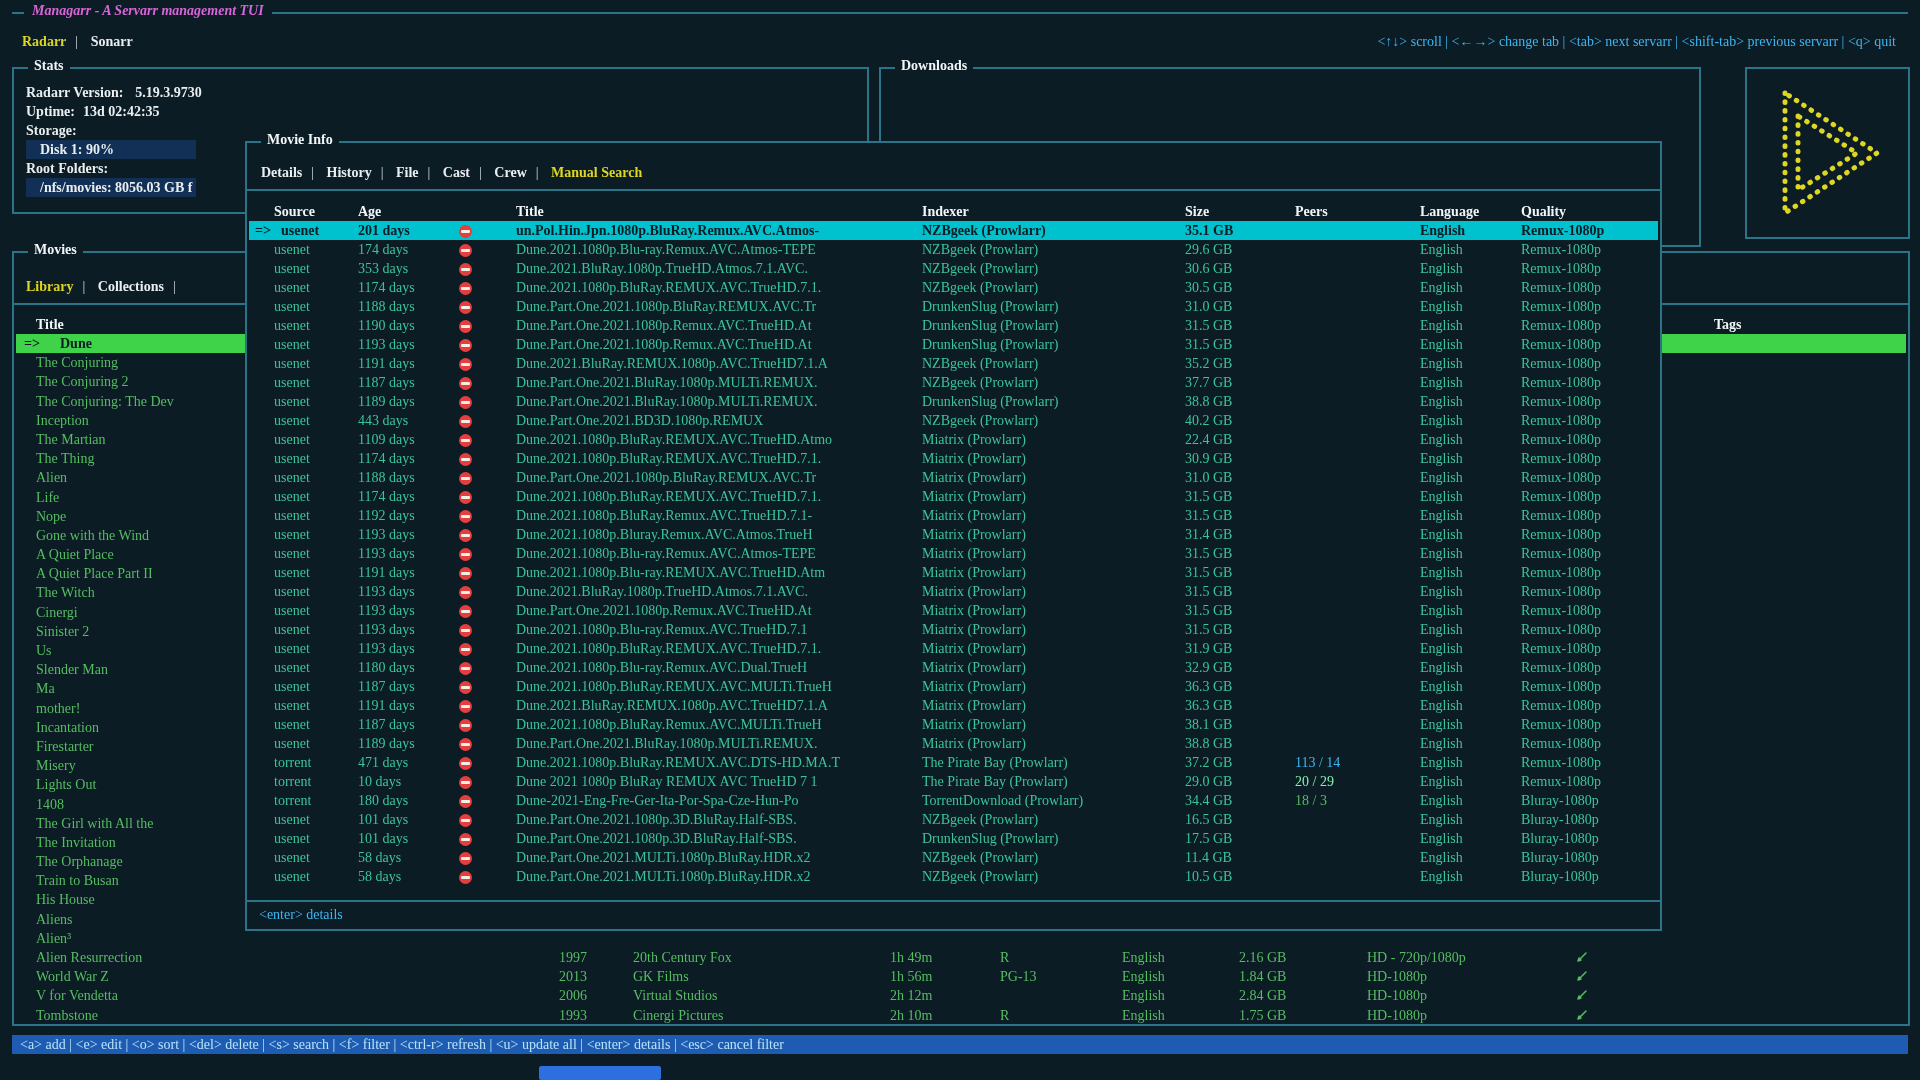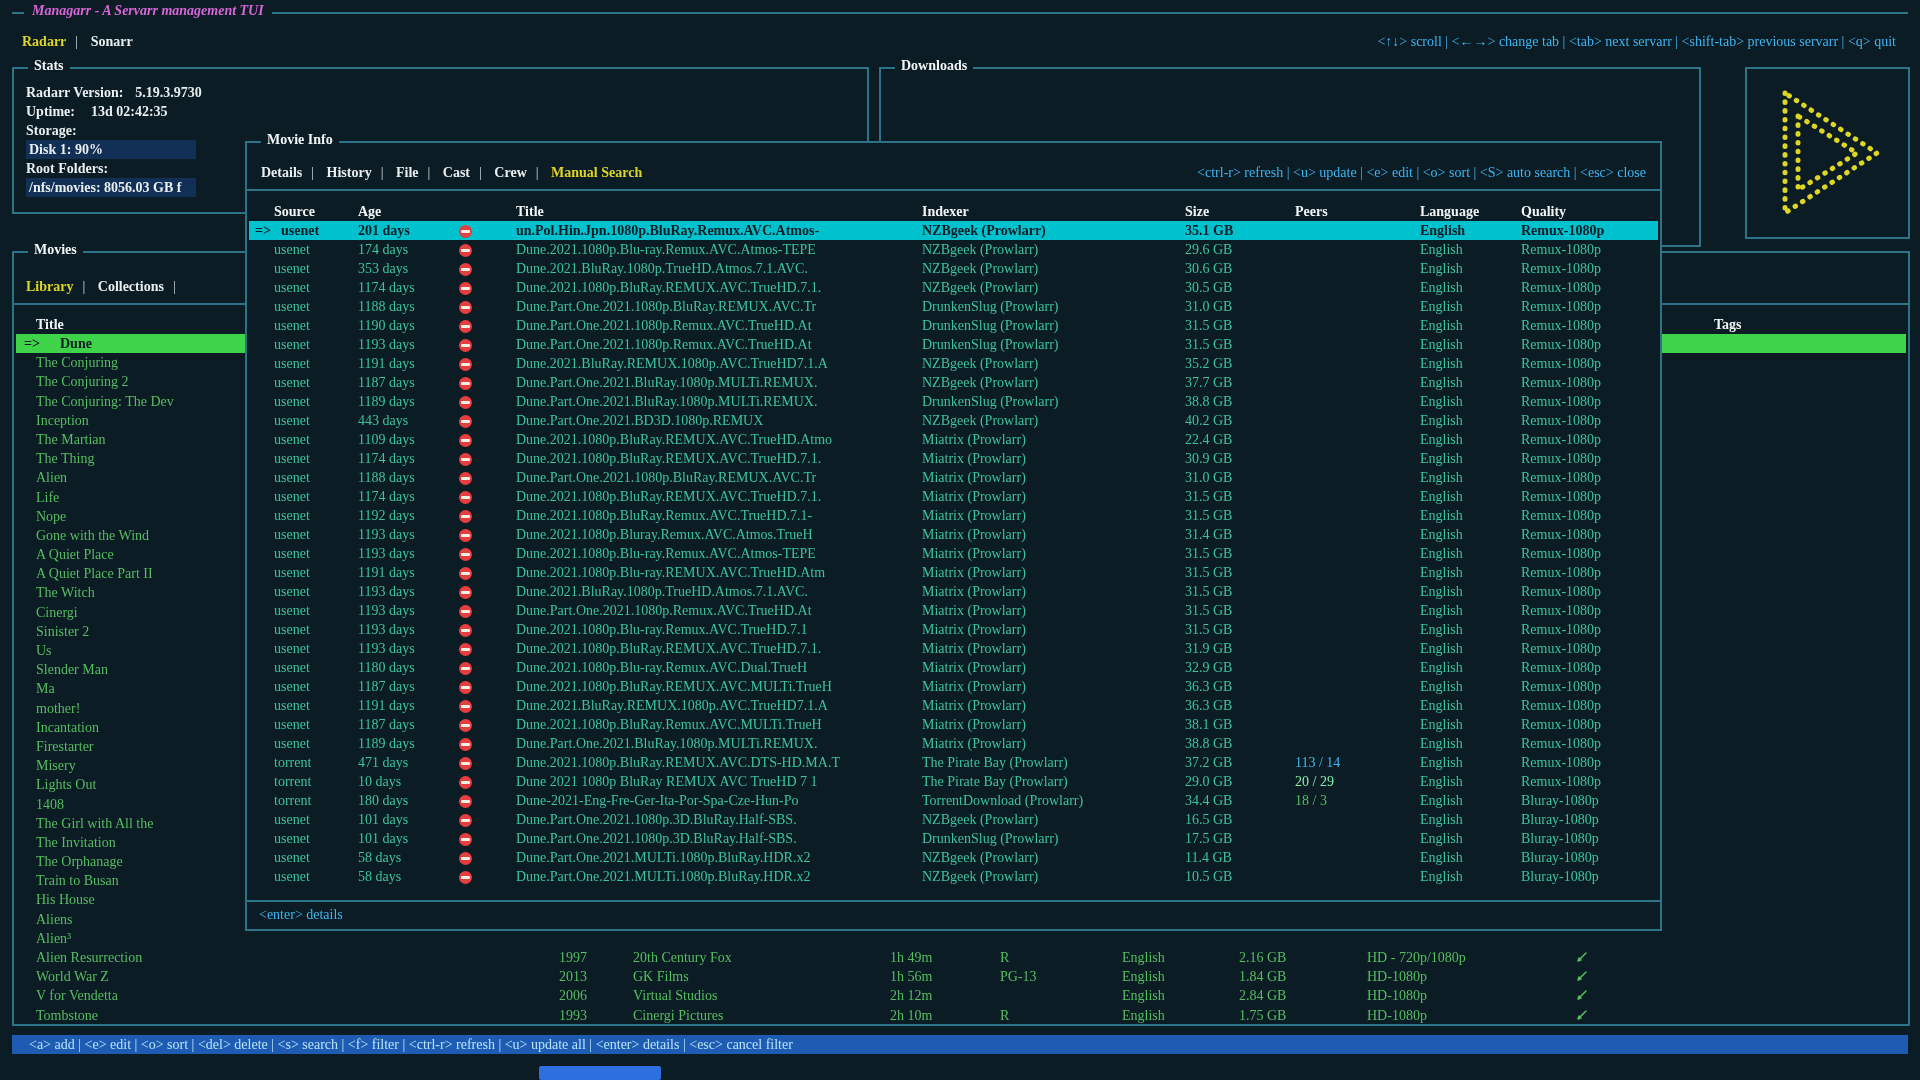--- a/index.html
+++ b/index.html
@@ -23,21 +23,21 @@
   .top-kb{position:absolute;right:24px;top:32px;height:19px;line-height:19px}
 
   .panel{position:absolute;border:2px solid var(--border)}
   .panel-title{position:absolute;top:-11px;left:14px;background:var(--bg);padding:0 6px;font-weight:bold;color:#f2f6f7;white-space:nowrap}
 
   
   .stats-panel{left:12px;top:67px;width:857px;height:147px}
   .stat-line{position:absolute;left:12px;height:19px;line-height:19px;font-weight:bold;white-space:nowrap}
   .stat-value{margin-left:12px}
   .gauge{position:absolute;left:12px;width:170px;height:19px;line-height:19px;background:var(--gauge);font-weight:bold;white-space:nowrap}
-  .gauge span{padding-left:3px;white-space:nowrap}
+  .gauge span{padding-left:14px;white-space:nowrap}
 
   
   .downloads-panel{left:879px;top:67px;width:822px;height:180px}
   .logo-panel{left:1745px;top:67px;width:165px;height:172px}
   .logo-panel svg{position:absolute;left:26px;top:14px}
 
   
   .movies-panel{left:12px;top:251px;width:1898px;height:775px}
   .movies-tabs{position:absolute;left:12px;top:24px;height:19px;line-height:19px;white-space:nowrap}
   .hline{position:absolute;left:0;right:0;height:2px;background:var(--border)}
@@ -79,21 +79,21 @@
   .c-ssize{left:936px}.c-peers{left:1046px}.c-slang{left:1171px}.c-squal{left:1272px}
   .c-peers.peers-cyan{color:var(--cyan)}
   .c-peers.peers-magenta{color:#86efac}
   .c-peers.peers-green{color:var(--list-green)}
   .reject{display:inline-block;width:13px;height:13px;border-radius:50%;background:var(--red);position:relative;top:3px}
   .reject::after{content:"";position:absolute;left:2px;right:2px;top:5px;height:3px;background:#f3efe7;border-radius:1px}
   .modal-footer{position:absolute;left:12px;top:762px;height:19px;line-height:19px}
 
   
   .bottom-bar{position:absolute;left:12px;top:1035px;width:1896px;height:19px;line-height:19px;background:var(--blue-bar);z-index:5}
-  .bottom-bar span{padding-left:17px;color:#b9e4f6;white-space:nowrap}
+  .bottom-bar span{padding-left:8px;color:#b9e4f6;white-space:nowrap}
   .taskbar-fragment{position:absolute;left:539px;top:1066px;width:122px;height:14px;background:#2e6fe0;border-radius:2px}
 </style>
 </head>
 <body>
 
 <div class="screen">
 
   <div class="top-line"></div>
   <div class="app-title">Managarr - A Servarr management TUI</div>
 
@@ -105,21 +105,21 @@
       <span class="servarr-tab">Sonarr</span>
     </div>
   <div class="top-kb kb">&lt;↑↓&gt; scroll | &lt;←→&gt; change tab | &lt;tab&gt; next servarr | &lt;shift-tab&gt; previous servarr | &lt;q&gt; quit</div>
 
   <div class="panel stats-panel">
     <span class="panel-title">Stats</span>
     <div class="stat-line" style="top:14px">
       <span>Radarr Version:</span><span class="stat-value">5.19.3.9730</span>
     </div>
     <div class="stat-line" style="top:33px">
-      <span>Uptime:</span><span class="stat-value" style="margin-left:16px">13d 02:42:35</span>
+      <span>Uptime:</span><span class="stat-value" style="margin-left:8px">13d 02:42:35</span>
     </div>
     <div class="stat-line" style="top:52px">
       <span>Storage:</span>
     </div>
     <div class="gauge" style="top:71px">
       <span>Disk 1: 90%</span>
     </div>
     <div class="stat-line" style="top:90px">
       <span>Root Folders:</span>
     </div>
@@ -707,21 +707,20 @@
         <span class="mtab">History</span><span class="tsep">|</span>
       
         <span class="mtab">File</span><span class="tsep">|</span>
       
         <span class="mtab">Cast</span><span class="tsep">|</span>
       
         <span class="mtab">Crew</span><span class="tsep">|</span>
       
         <span class="mtab active">Manual Search</span>
       </div>
-    <div class="modal-kb kb">&lt;ctrl-r&gt; refresh | &lt;u&gt; update | &lt;e&gt; edit | &lt;o&gt; sort | &lt;S&gt; auto search | &lt;esc&gt; close</div>
     <div class="hline" style="top:46px"></div>
     <div class="search-header">
       <span class="col c-src">Source</span>
       <span class="col c-age">Age</span>
       <span class="col c-stitle">Title</span>
       <span class="col c-idx">Indexer</span>
       <span class="col c-ssize">Size</span>
       <span class="col c-peers">Peers</span>
       <span class="col c-slang">Language</span>
       <span class="col c-squal">Quality</span>

